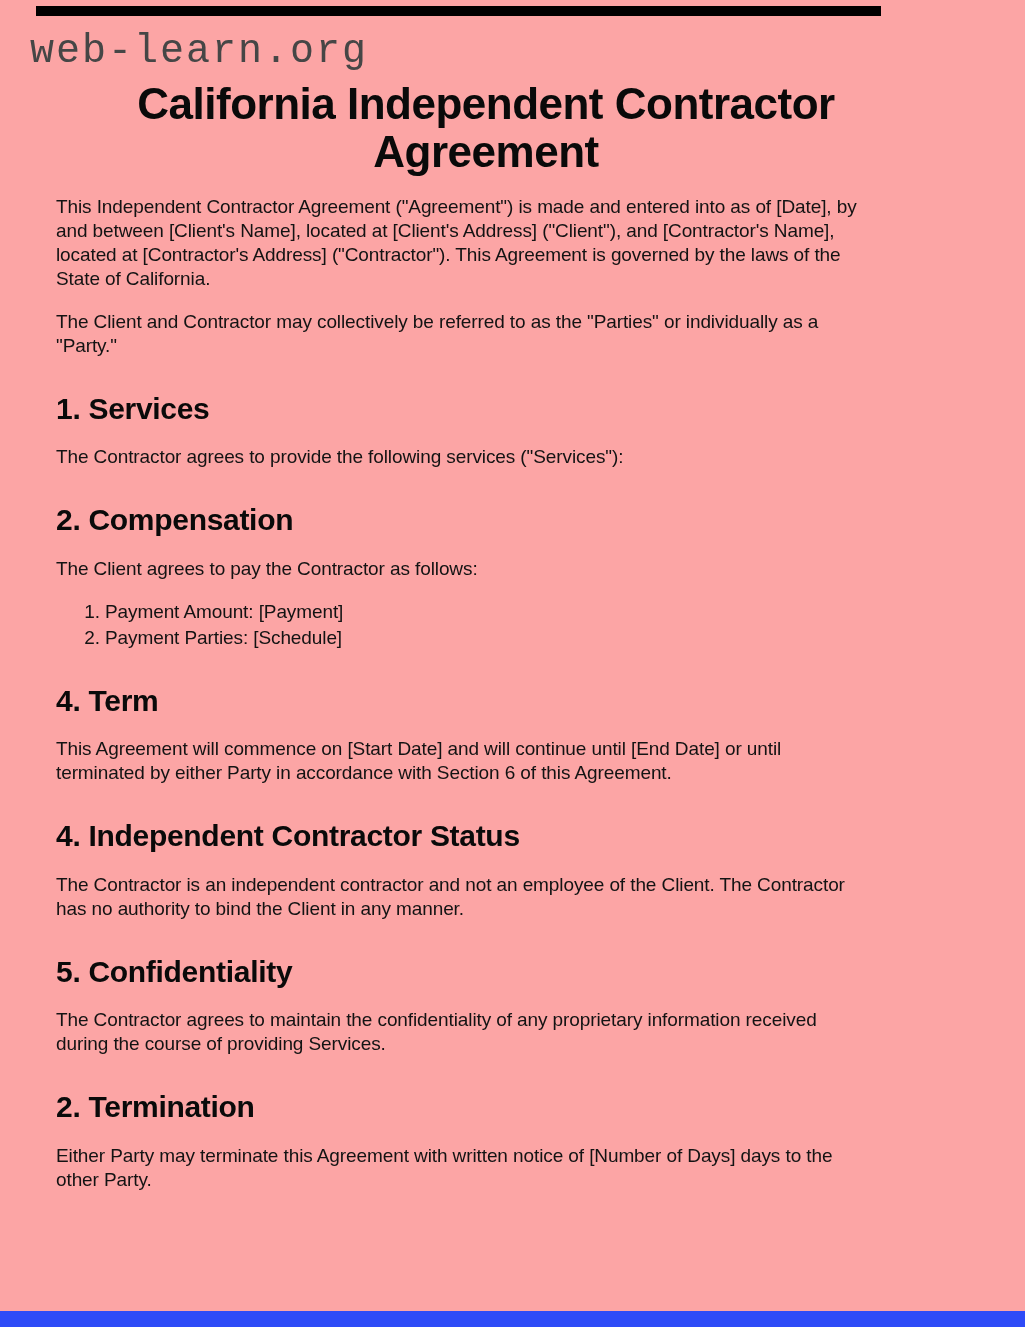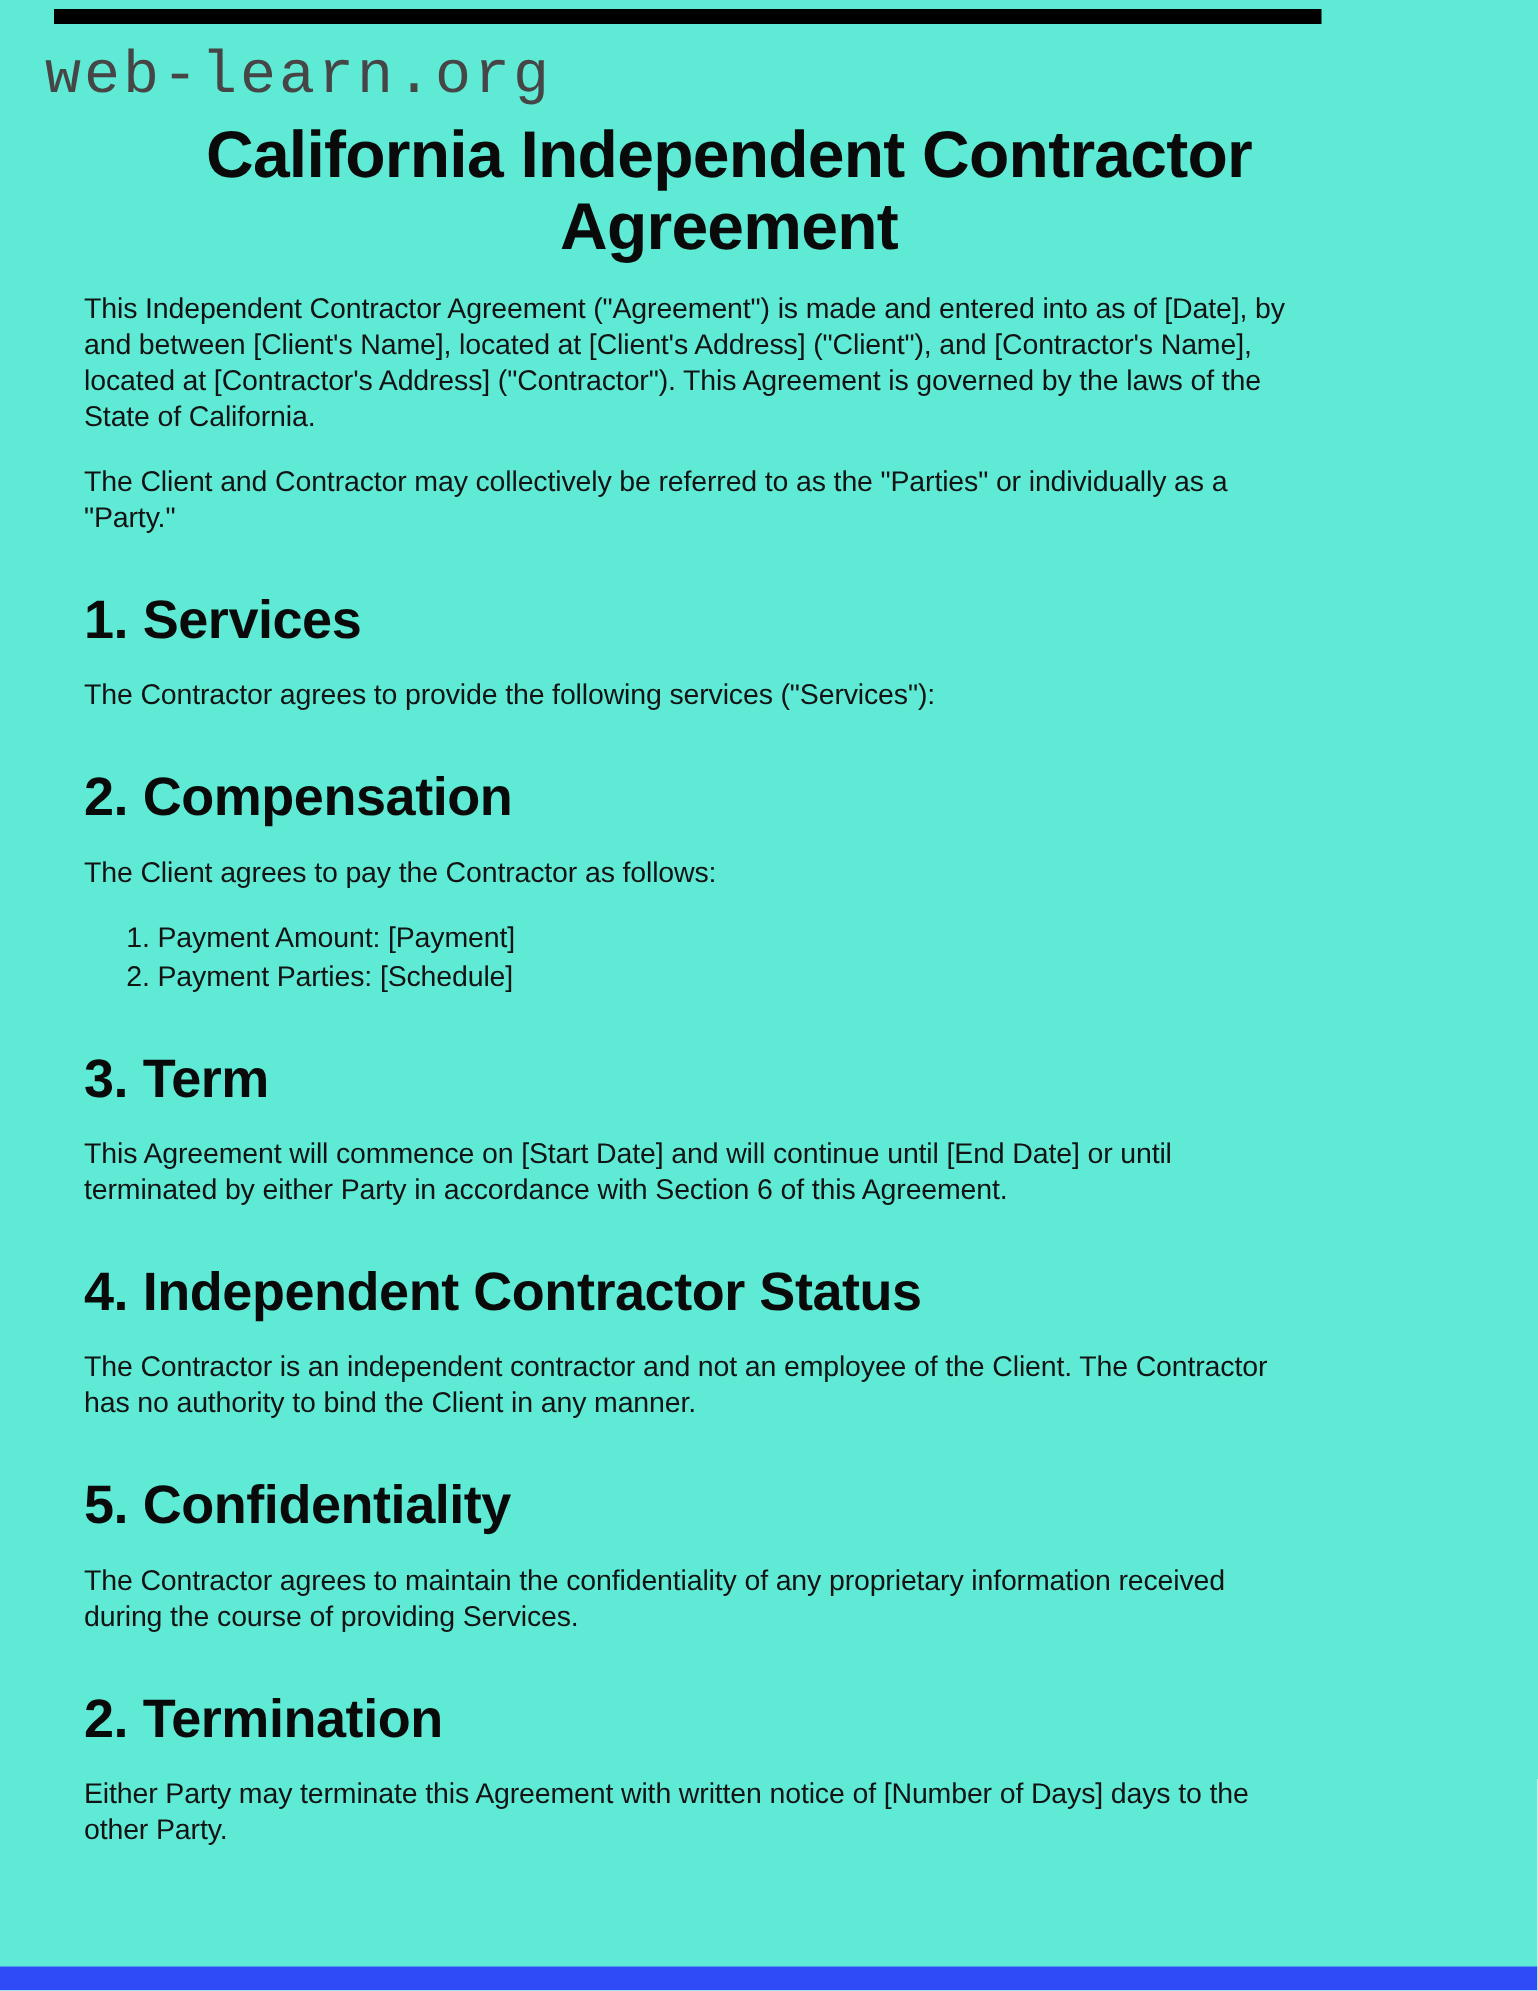--- a/index.html
+++ b/index.html
@@ -1,21 +1,21 @@
 <!DOCTYPE html>
 <html><head>
 <meta charset="utf-8">
 <style>
   html, body { margin: 0; padding: 0; background: #ffffff; }
   .page {
     position: relative;
     width: 1025px;
     height: 1327px;
     box-sizing: border-box;
-    background: #5eead4;
+    background: #fca5a5;
     overflow: hidden;
     padding: 30px 0 0 30px;
     font-family: "Liberation Sans", "DejaVu Sans", sans-serif;
     color: #131313;
   }
   .top-bar {
     position: absolute;
     top: 6px;
     left: 36px;
     width: 845px;
@@ -47,21 +47,21 @@
   }
   .content {
     margin-left: 26px;
     max-width: 812px;
     font-size: 19px;
     line-height: 24px;
     letter-spacing: -0.1px;
   }
   .content p { margin: 19px 0; }
   .content h2 {
-    font-size: 36px;
+    font-size: 30px;
     line-height: 1.15;
     font-weight: bold;
     letter-spacing: -0.3px;
     color: #0a0a0a;
     margin: 34px 0 19px 0;
   }
   .content ul, .content ol { margin: 19px 0; padding-left: 49px; }
   .content li { margin: 2px 0; }
   .content strong { font-weight: normal; }
 </style>
@@ -84,21 +84,21 @@
     <h2>1. Services</h2>
     <p>The Contractor agrees to provide the following services ("Services"):</p>
 
     <h2>2. Compensation</h2>
     <p>The Client agrees to pay the Contractor as follows:</p>
     <ol>
       <li><span>Payment Amount: </span><strong>[Payment]</strong></li>
       <li><span>Payment Parties: </span><strong>[Schedule]</strong></li>
     </ol>
 
-    <h2>3. Term</h2>
+    <h2>4. Term</h2>
     <p><span>This Agreement will commence on </span><strong>[Start Date]</strong><span> and will continue until </span><strong>[End Date]</strong><span> or until terminated by either Party in accordance with Section 6 of this Agreement.</span></p>
 
     <h2>4. Independent Contractor Status</h2>
     <p><span>The Contractor is an independent contractor and not an employee of the Client. The Contractor has no authority to bind the Client in any manner.</span></p>
 
     <h2>5. Confidentiality</h2>
     <p><span>The Contractor agrees to maintain the confidentiality of any proprietary information received during the course of providing Services.</span></p>
 
     <h2>2. Termination</h2>
     <p><span>Either Party may terminate this Agreement with written notice of </span><strong>[Number of Days]</strong><span> days to the other Party.</span></p>

